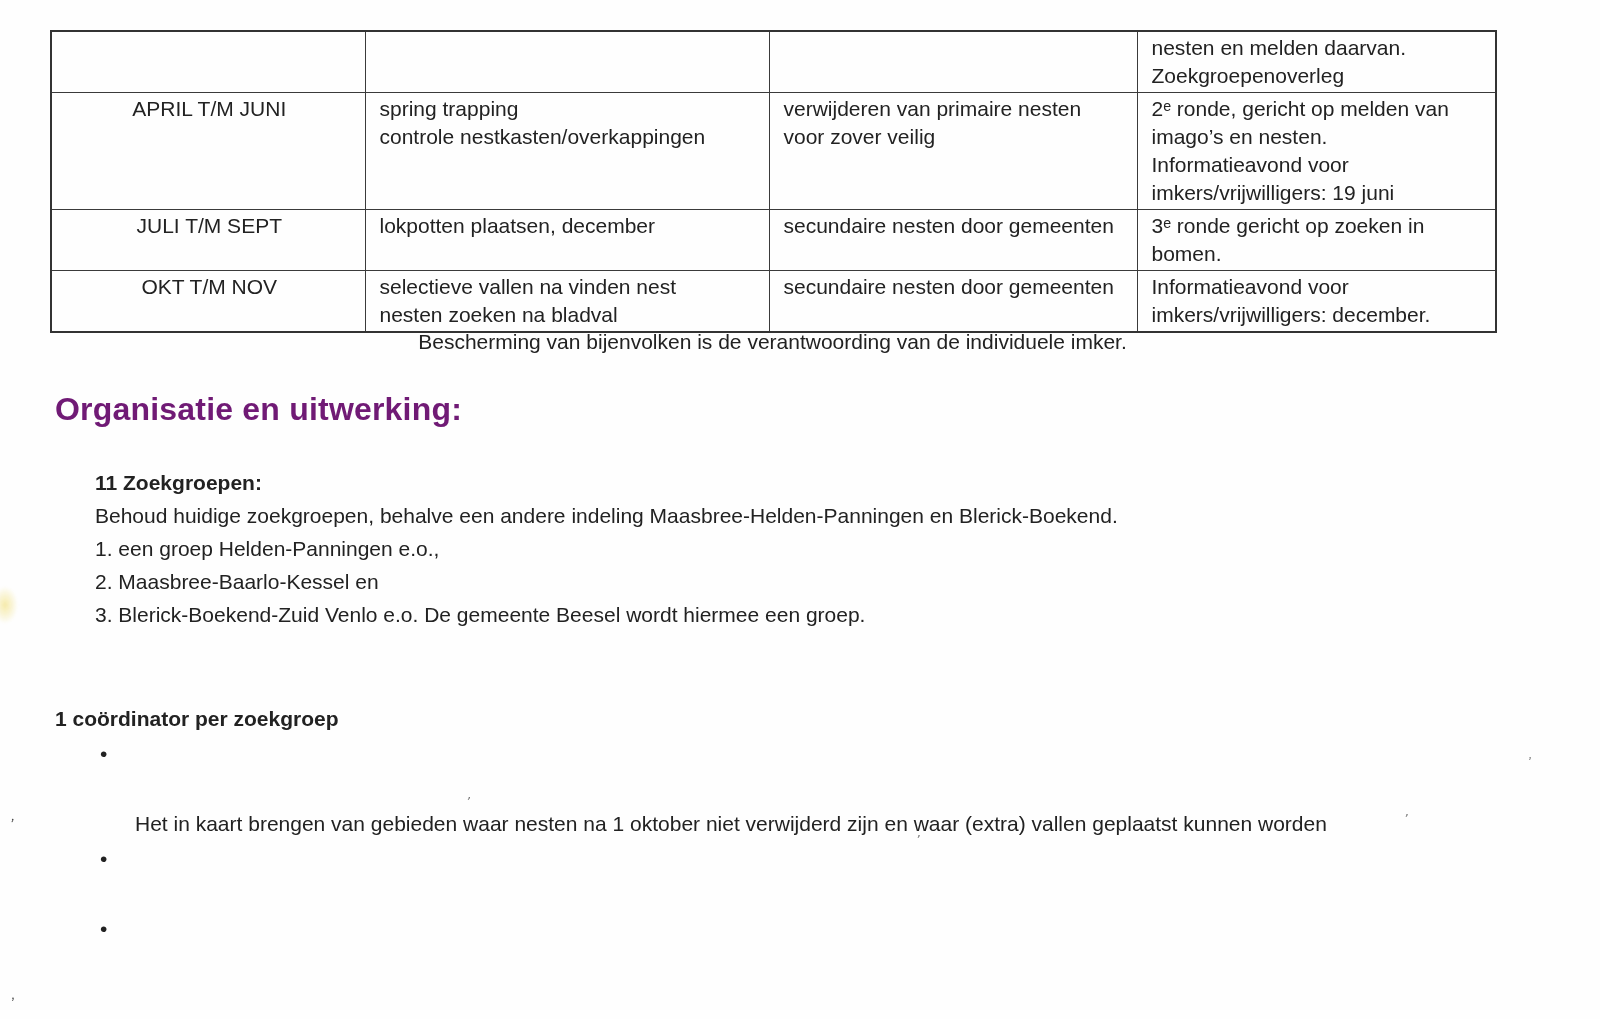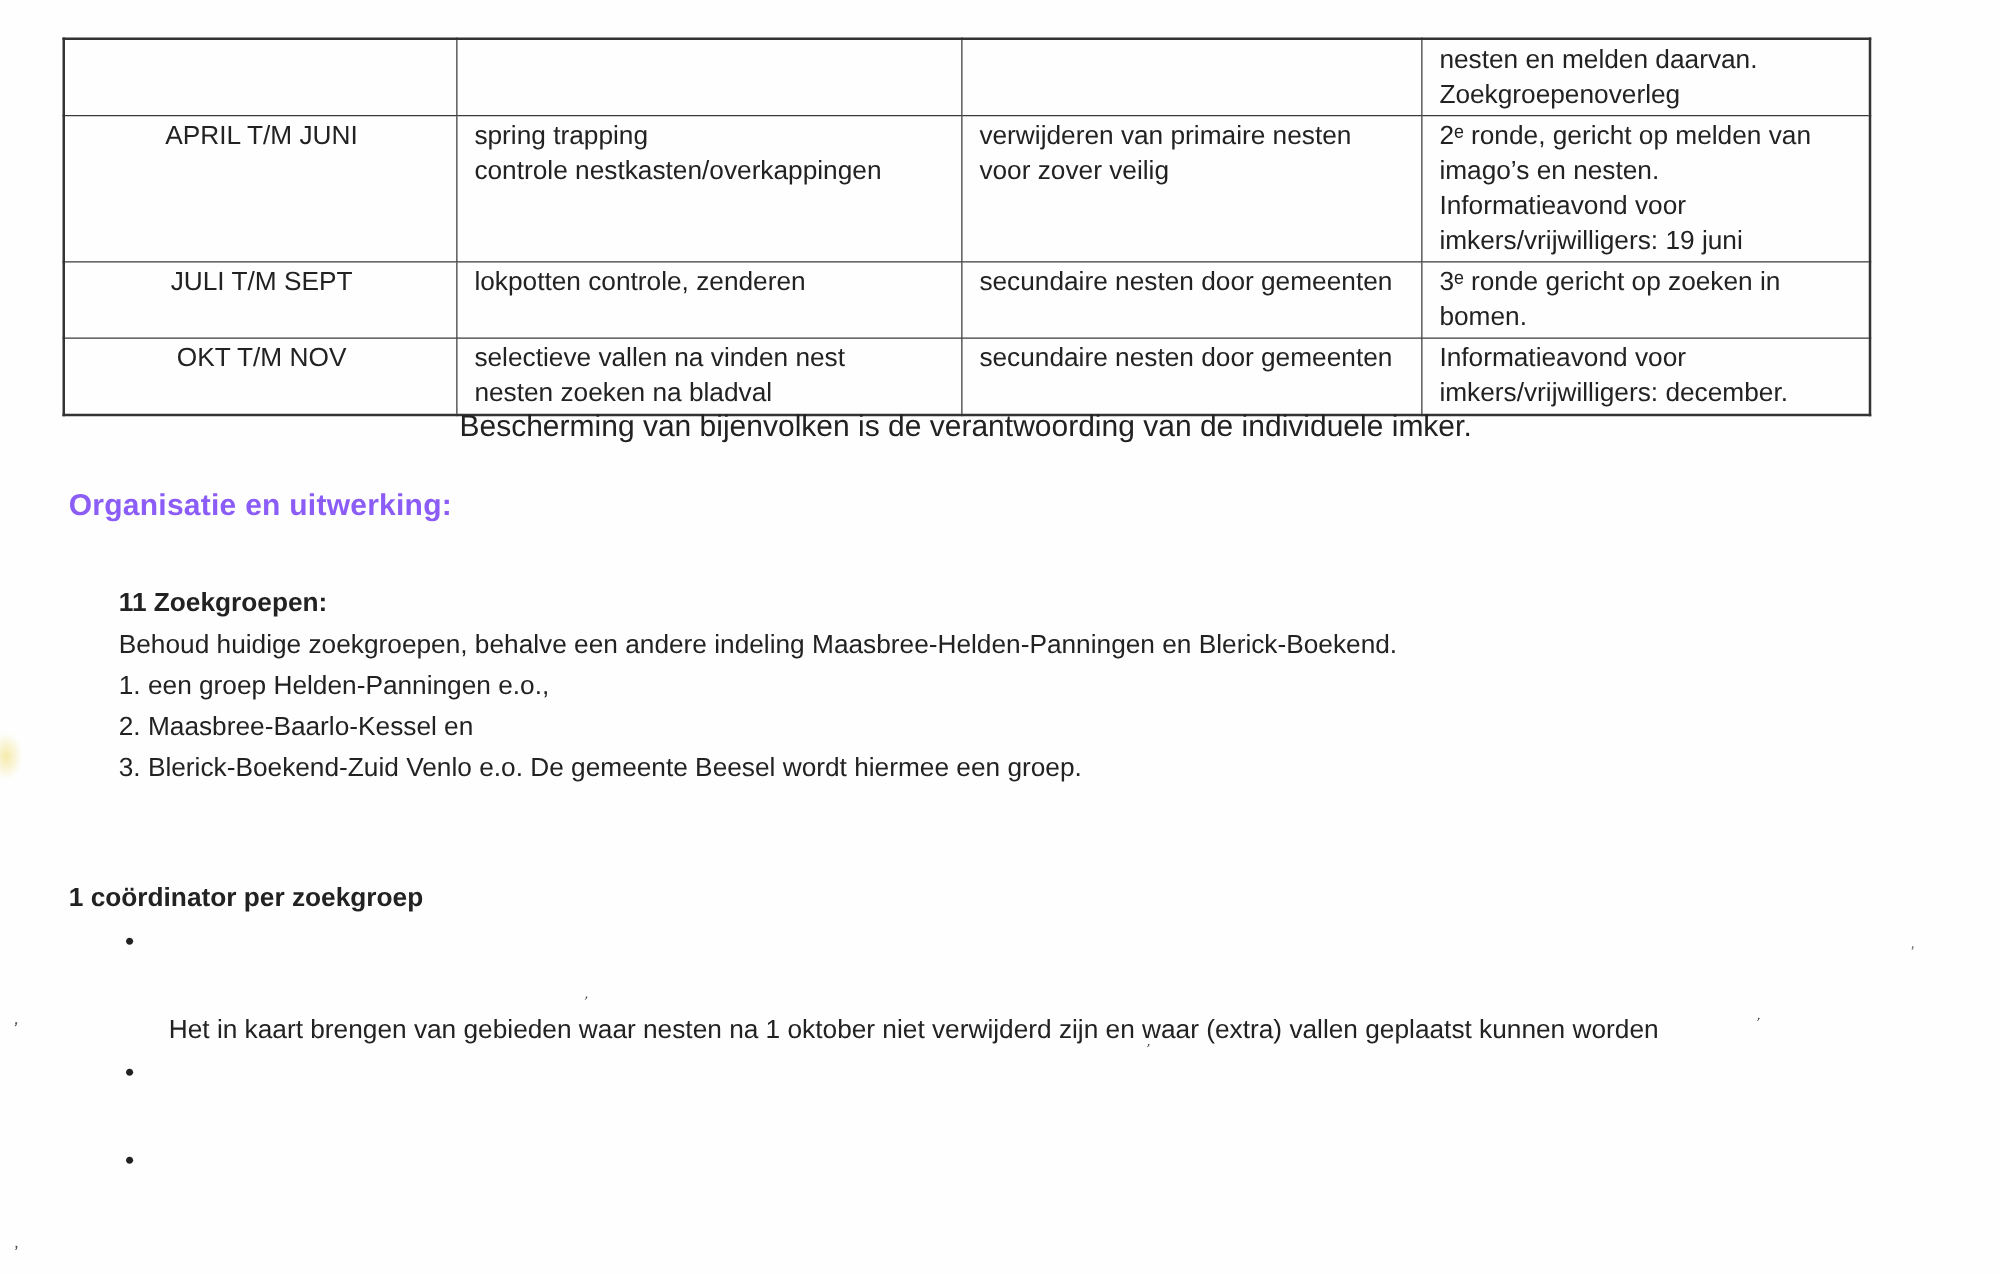--- a/index.html
+++ b/index.html
@@ -30,26 +30,26 @@
   table.schedule { border:2px solid #333; }
   td.period {
     text-align:center;
     font-weight:normal;
     white-space:normal;
   }
   
   .caption {
     position:absolute; left:50px; top:329px; width:1445px;
     text-align:center;
-    font-size:24px; line-height:26px; color:#222;
+    font-size:21px; line-height:26px; color:#222;
   }
   
   .heading {
     position:absolute; left:55px; top:391px;
-    font-size:24px; font-weight:bold; color:#8b5cf6;
+    font-size:32px; font-weight:bold; color:#701a75;
     letter-spacing:0.2px;
   }
   
   .section { position:absolute; left:55px; font-size:21px; line-height:33px; color:#222; width:1500px; }
   .section .title { font-weight:bold; }
   #section-zoekgroepen { top:466px;margin-left:40px; }
   #section-coordinator { top:701px; line-height:35px; }
   ul.tasks { list-style:none; margin:0; padding:0; }
   ul.tasks li {
     position:relative;
@@ -101,21 +101,21 @@
 controle nestkasten/overkappingen</td>
         <td>verwijderen van primaire nesten
 voor zover veilig</td>
         <td>2ᵉ ronde, gericht op melden van
 imago’s en nesten.
 Informatieavond voor
 imkers/vrijwilligers: 19 juni</td>
       </tr>
       <tr>
         <td class="period">JULI T/M SEPT</td>
-        <td>lokpotten controle, zenderen</td>
+        <td>lokpotten plaatsen, december</td>
         <td>secundaire nesten door gemeenten</td>
         <td>3ᵉ ronde gericht op zoeken in
 bomen.</td>
       </tr>
       <tr>
         <td class="period">OKT T/M NOV</td>
         <td>selectieve vallen na vinden nest
 nesten zoeken na bladval</td>
         <td>secundaire nesten door gemeenten</td>
         <td>Informatieavond voor

